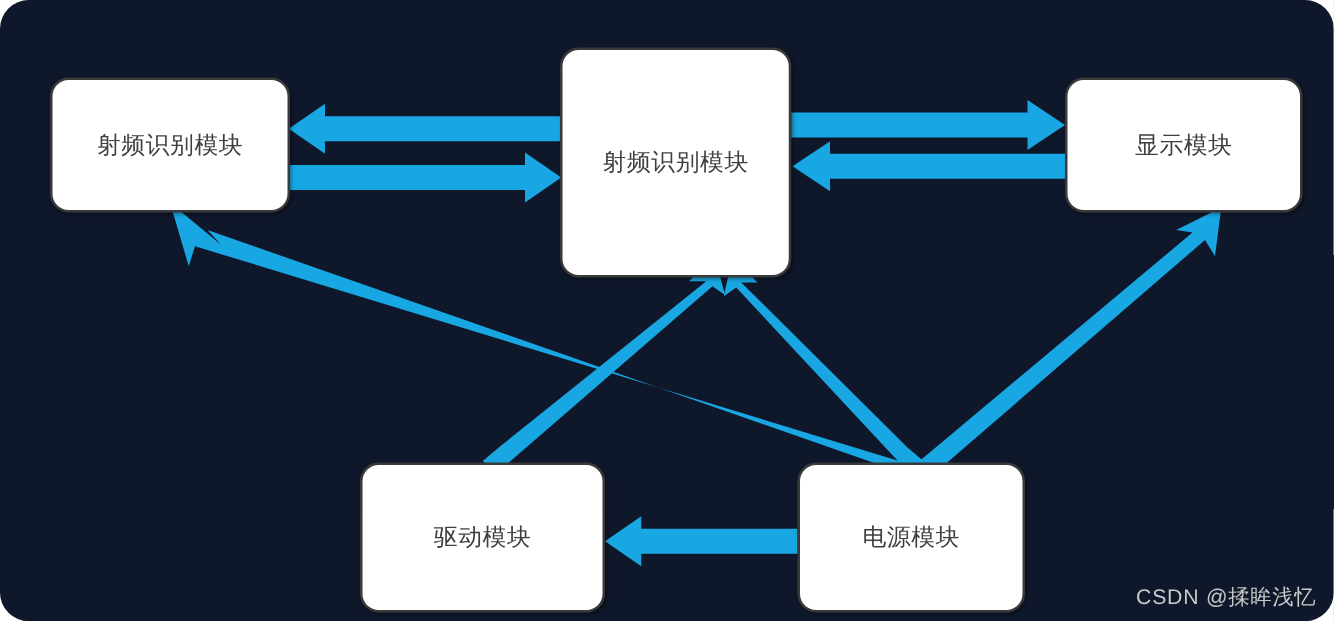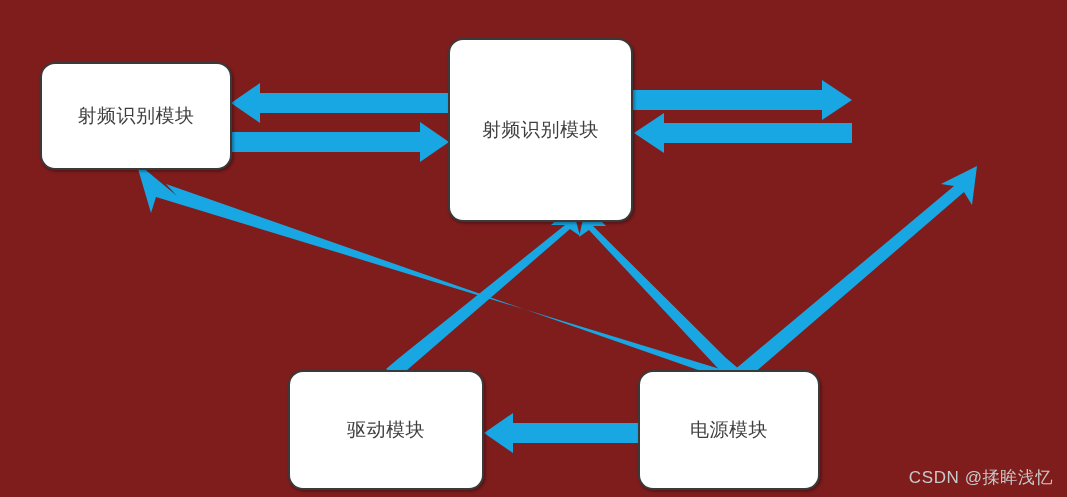--- a/index.html
+++ b/index.html
@@ -7,22 +7,23 @@
     padding: 0;
     background: #ffffff;
   }
   body {
     font-family: "Liberation Sans", "DejaVu Sans", sans-serif;
   }
   #canvas {
     position: relative;
     width: 1067px;
     height: 497px;
-    background: #7f1d1d;
+    background: #0f172a;
     overflow: hidden;
+    border-radius: 23px;
   }
   #arrow-layer {
     position: absolute;
     left: 0;
     top: 0;
     width: 1067px;
     height: 497px;
   }
   .node {
     position: absolute;
@@ -105,20 +106,23 @@
   </svg>
 
   <div class="node" id="node-rfid">
     <span class="node-label">射频识别模块</span>
   </div>
 
   <div class="node" id="node-central">
     <span class="node-label">射频识别模块</span>
   </div>
 
+  <div class="node" id="node-display">
+    <span class="node-label">显示模块</span>
+  </div>
 
   <div class="node" id="node-drive">
     <span class="node-label">驱动模块</span>
   </div>
 
   <div class="node" id="node-power">
     <span class="node-label">电源模块</span>
   </div>
 
   <div id="watermark">CSDN @揉眸浅忆</div>

